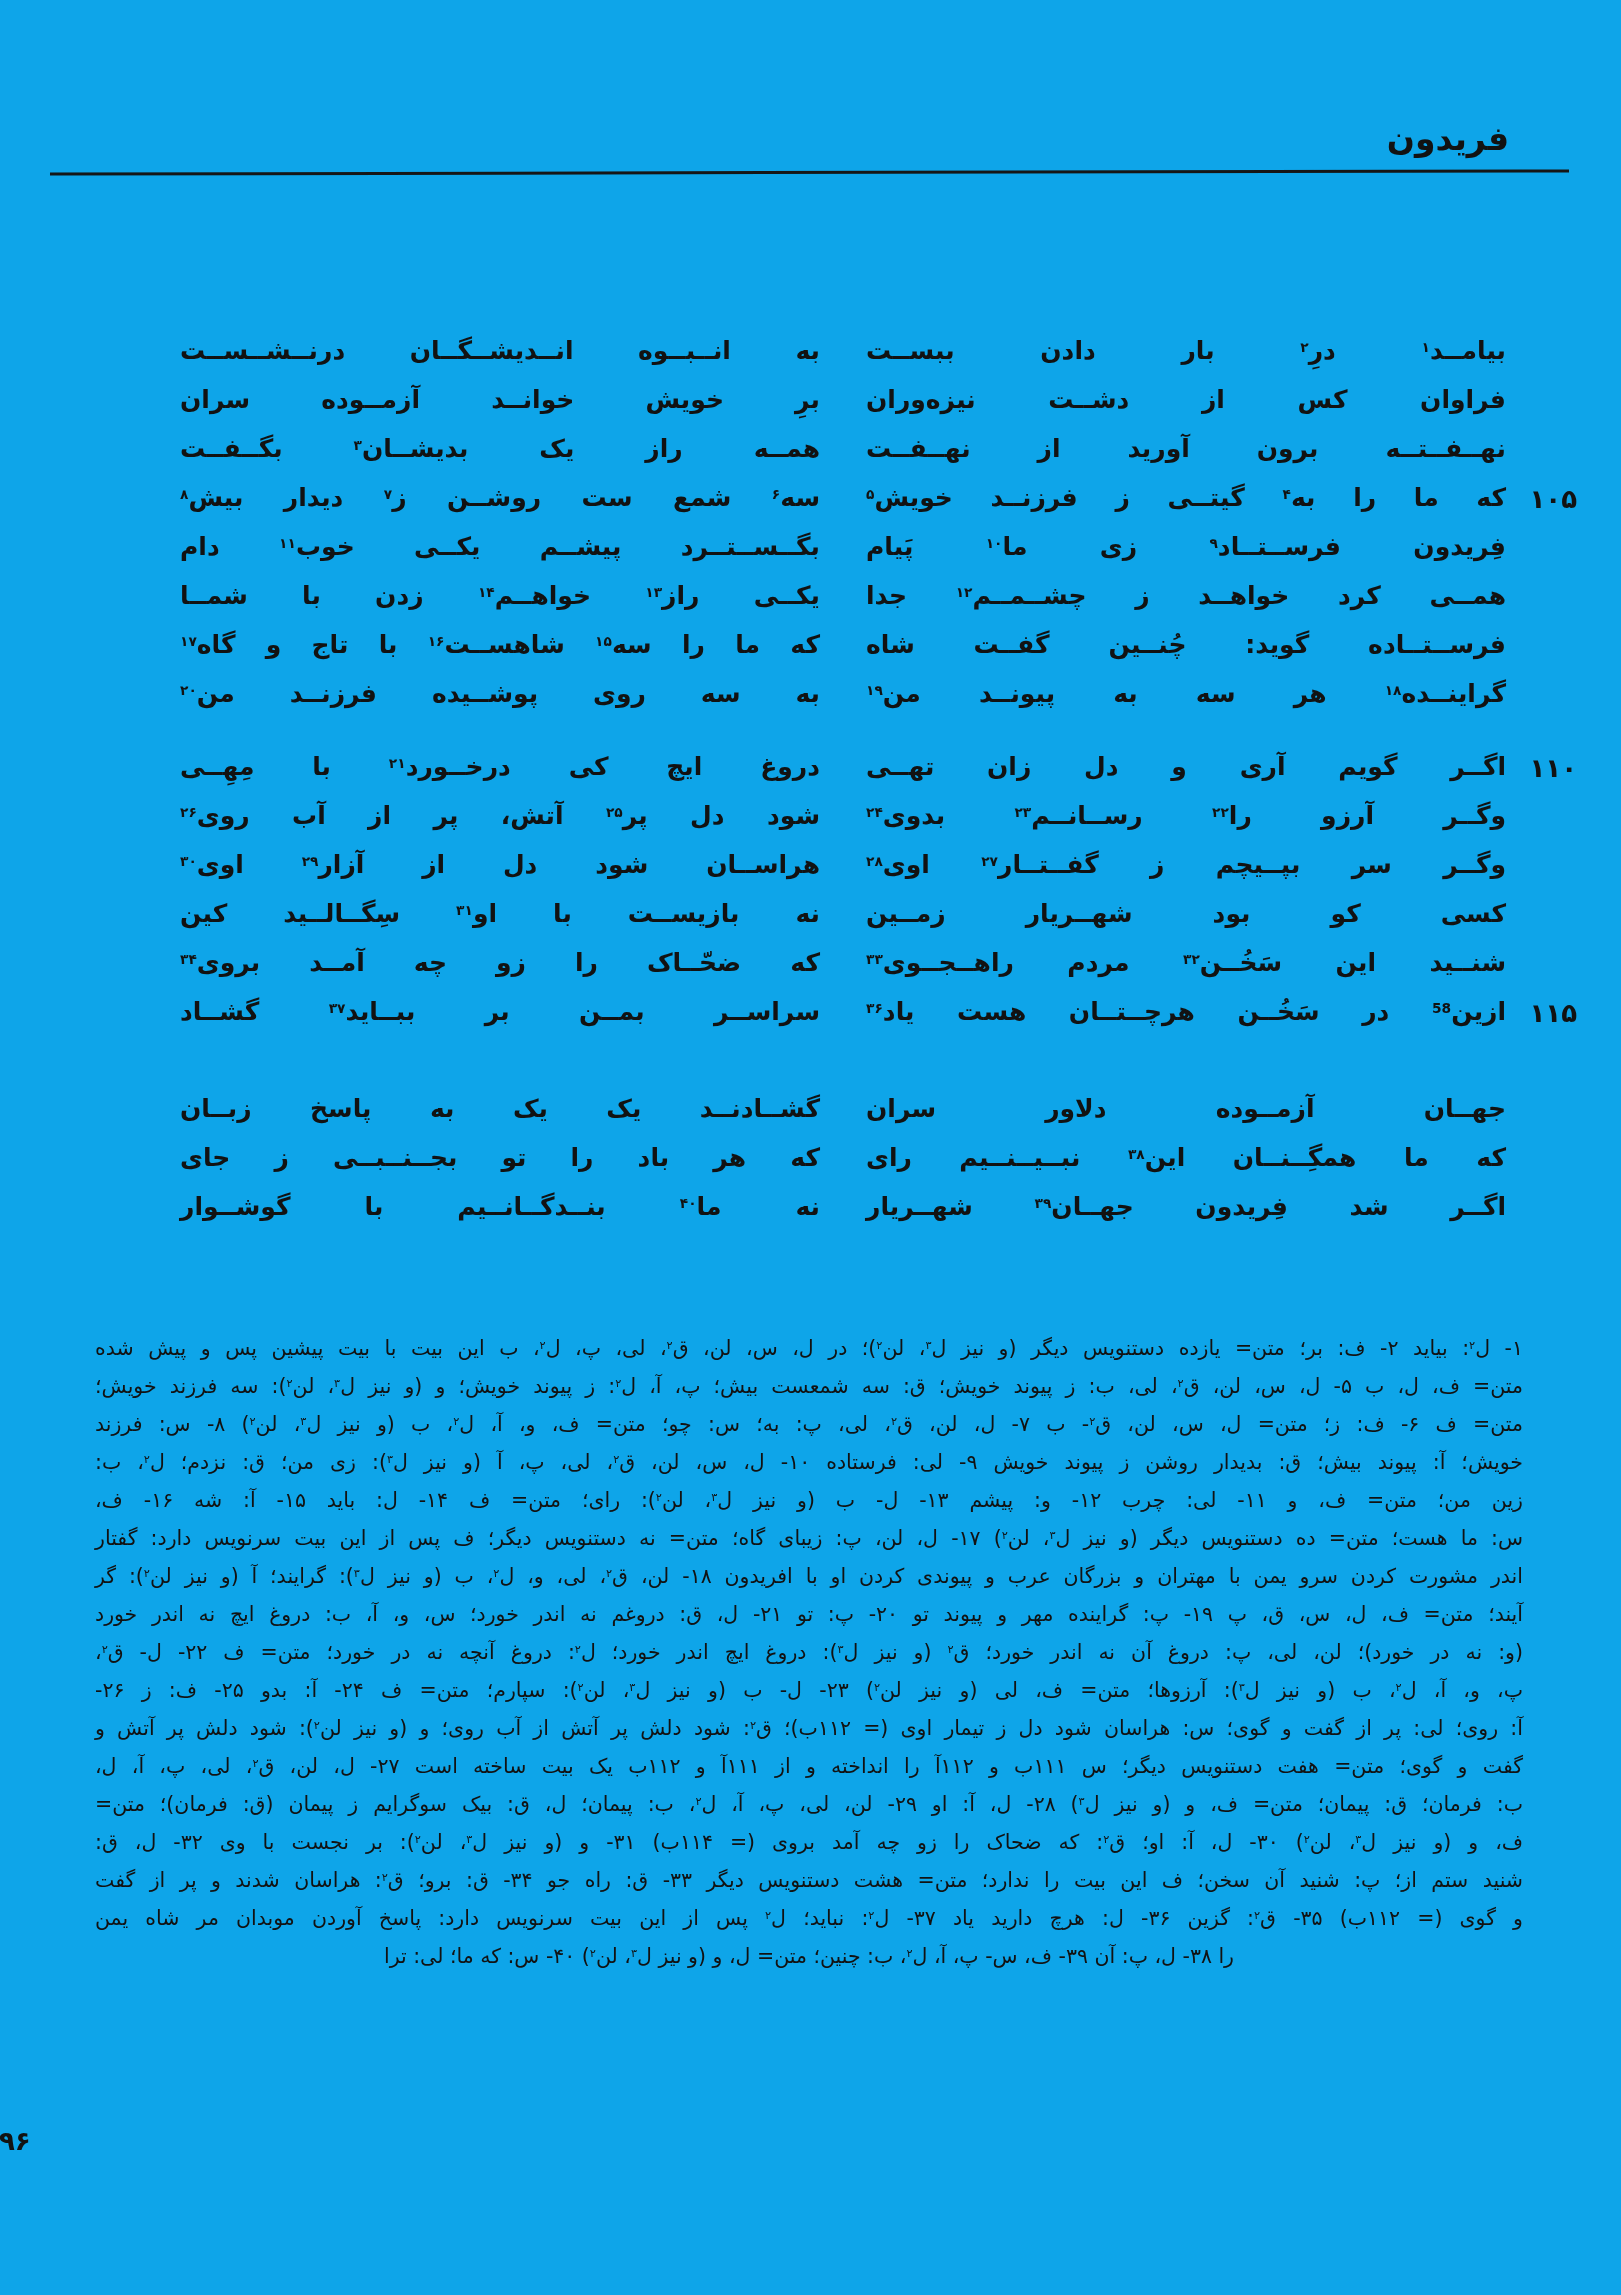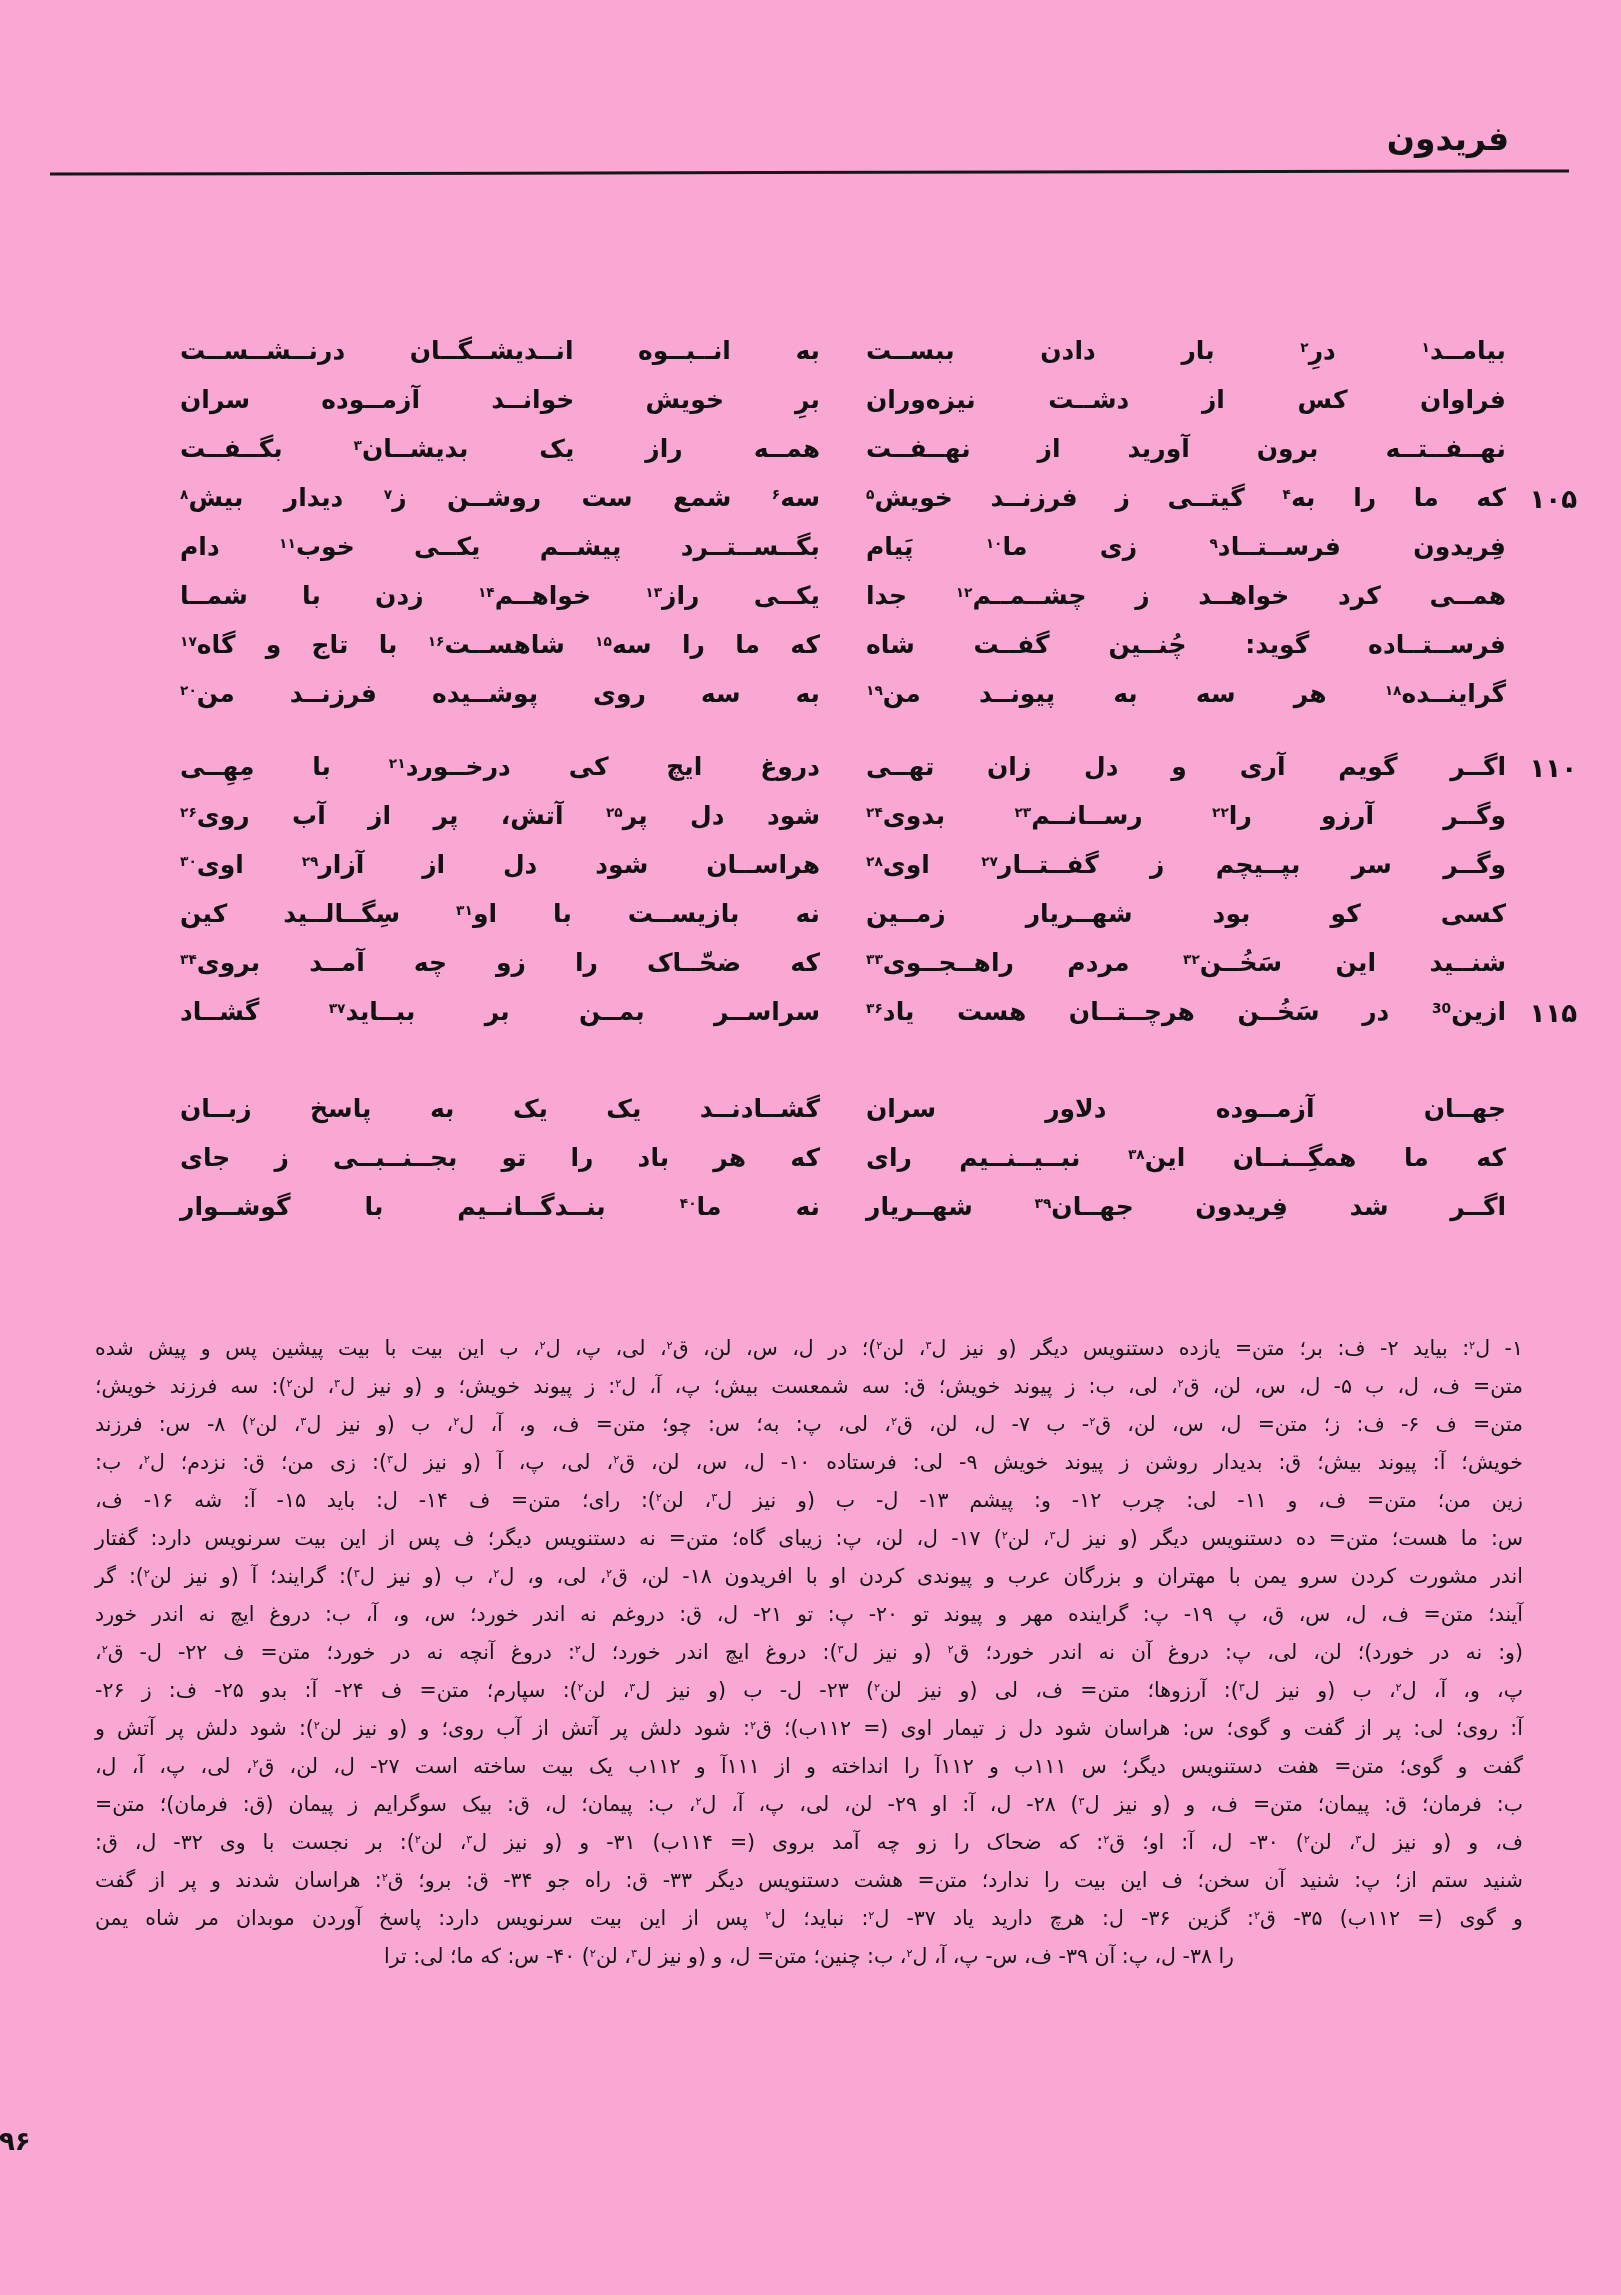--- a/index.html
+++ b/index.html
@@ -1,20 +1,20 @@
 <!DOCTYPE html>
 <html lang="fa" dir="rtl" style="font-size:11.3px"><head>
 <meta charset="utf-8">
 <style>
   html,body{margin:0;padding:0;background:#e8e8e6;}
   .page{
     position:relative;
     width:1622px;height:2295px;
     margin:0 auto;
-    background:#f9a8d4;
+    background:#0ea5e9;
     color:#121212;
     font-family:"DejaVu Sans",sans-serif;
     direction:rtl;
     overflow:hidden;
   }
   .hdr-title{
     position:absolute;top:119px;right:112px;
     font-size:33px;font-weight:700;letter-spacing:0.7px;
   }
   .hdr-rule{
@@ -137,21 +137,21 @@
           <div class="misra">نه بازیســت با او<sup class="fn-ref">۳۱</sup> سِگــالــید کین</div>
         </div>
         <div class="bayt">
           <div class="vnum"></div>
           <div class="misra">شنــید این سَخُــن<sup class="fn-ref">۳۲</sup> مردم راهــجــوی<sup class="fn-ref">۳۳</sup></div>
           <div class="gut"></div>
           <div class="misra">که ضحّــاک را زو چه آمــد بروی<sup class="fn-ref">۳۴</sup></div>
         </div>
         <div class="bayt">
           <div class="vnum">۱۱۵</div>
-          <div class="misra">ازین<sup class="fn-ref">30</sup> در سَخُــن هرچــتــان هست یاد<sup class="fn-ref">۳۶</sup></div>
+          <div class="misra">ازین<sup class="fn-ref">58</sup> در سَخُــن هرچــتــان هست یاد<sup class="fn-ref">۳۶</sup></div>
           <div class="gut"></div>
           <div class="misra">سراســر بمــن بر ببــاید<sup class="fn-ref">۳۷</sup> گشــاد</div>
         </div>
       </div>
       <div class="stanza stanza2">
         <div class="bayt">
           <div class="vnum"></div>
           <div class="misra">جهــان آزمــوده دلاور سران</div>
           <div class="gut"></div>
           <div class="misra">گشــادنــد یک یک به پاسخ زبــان</div>

